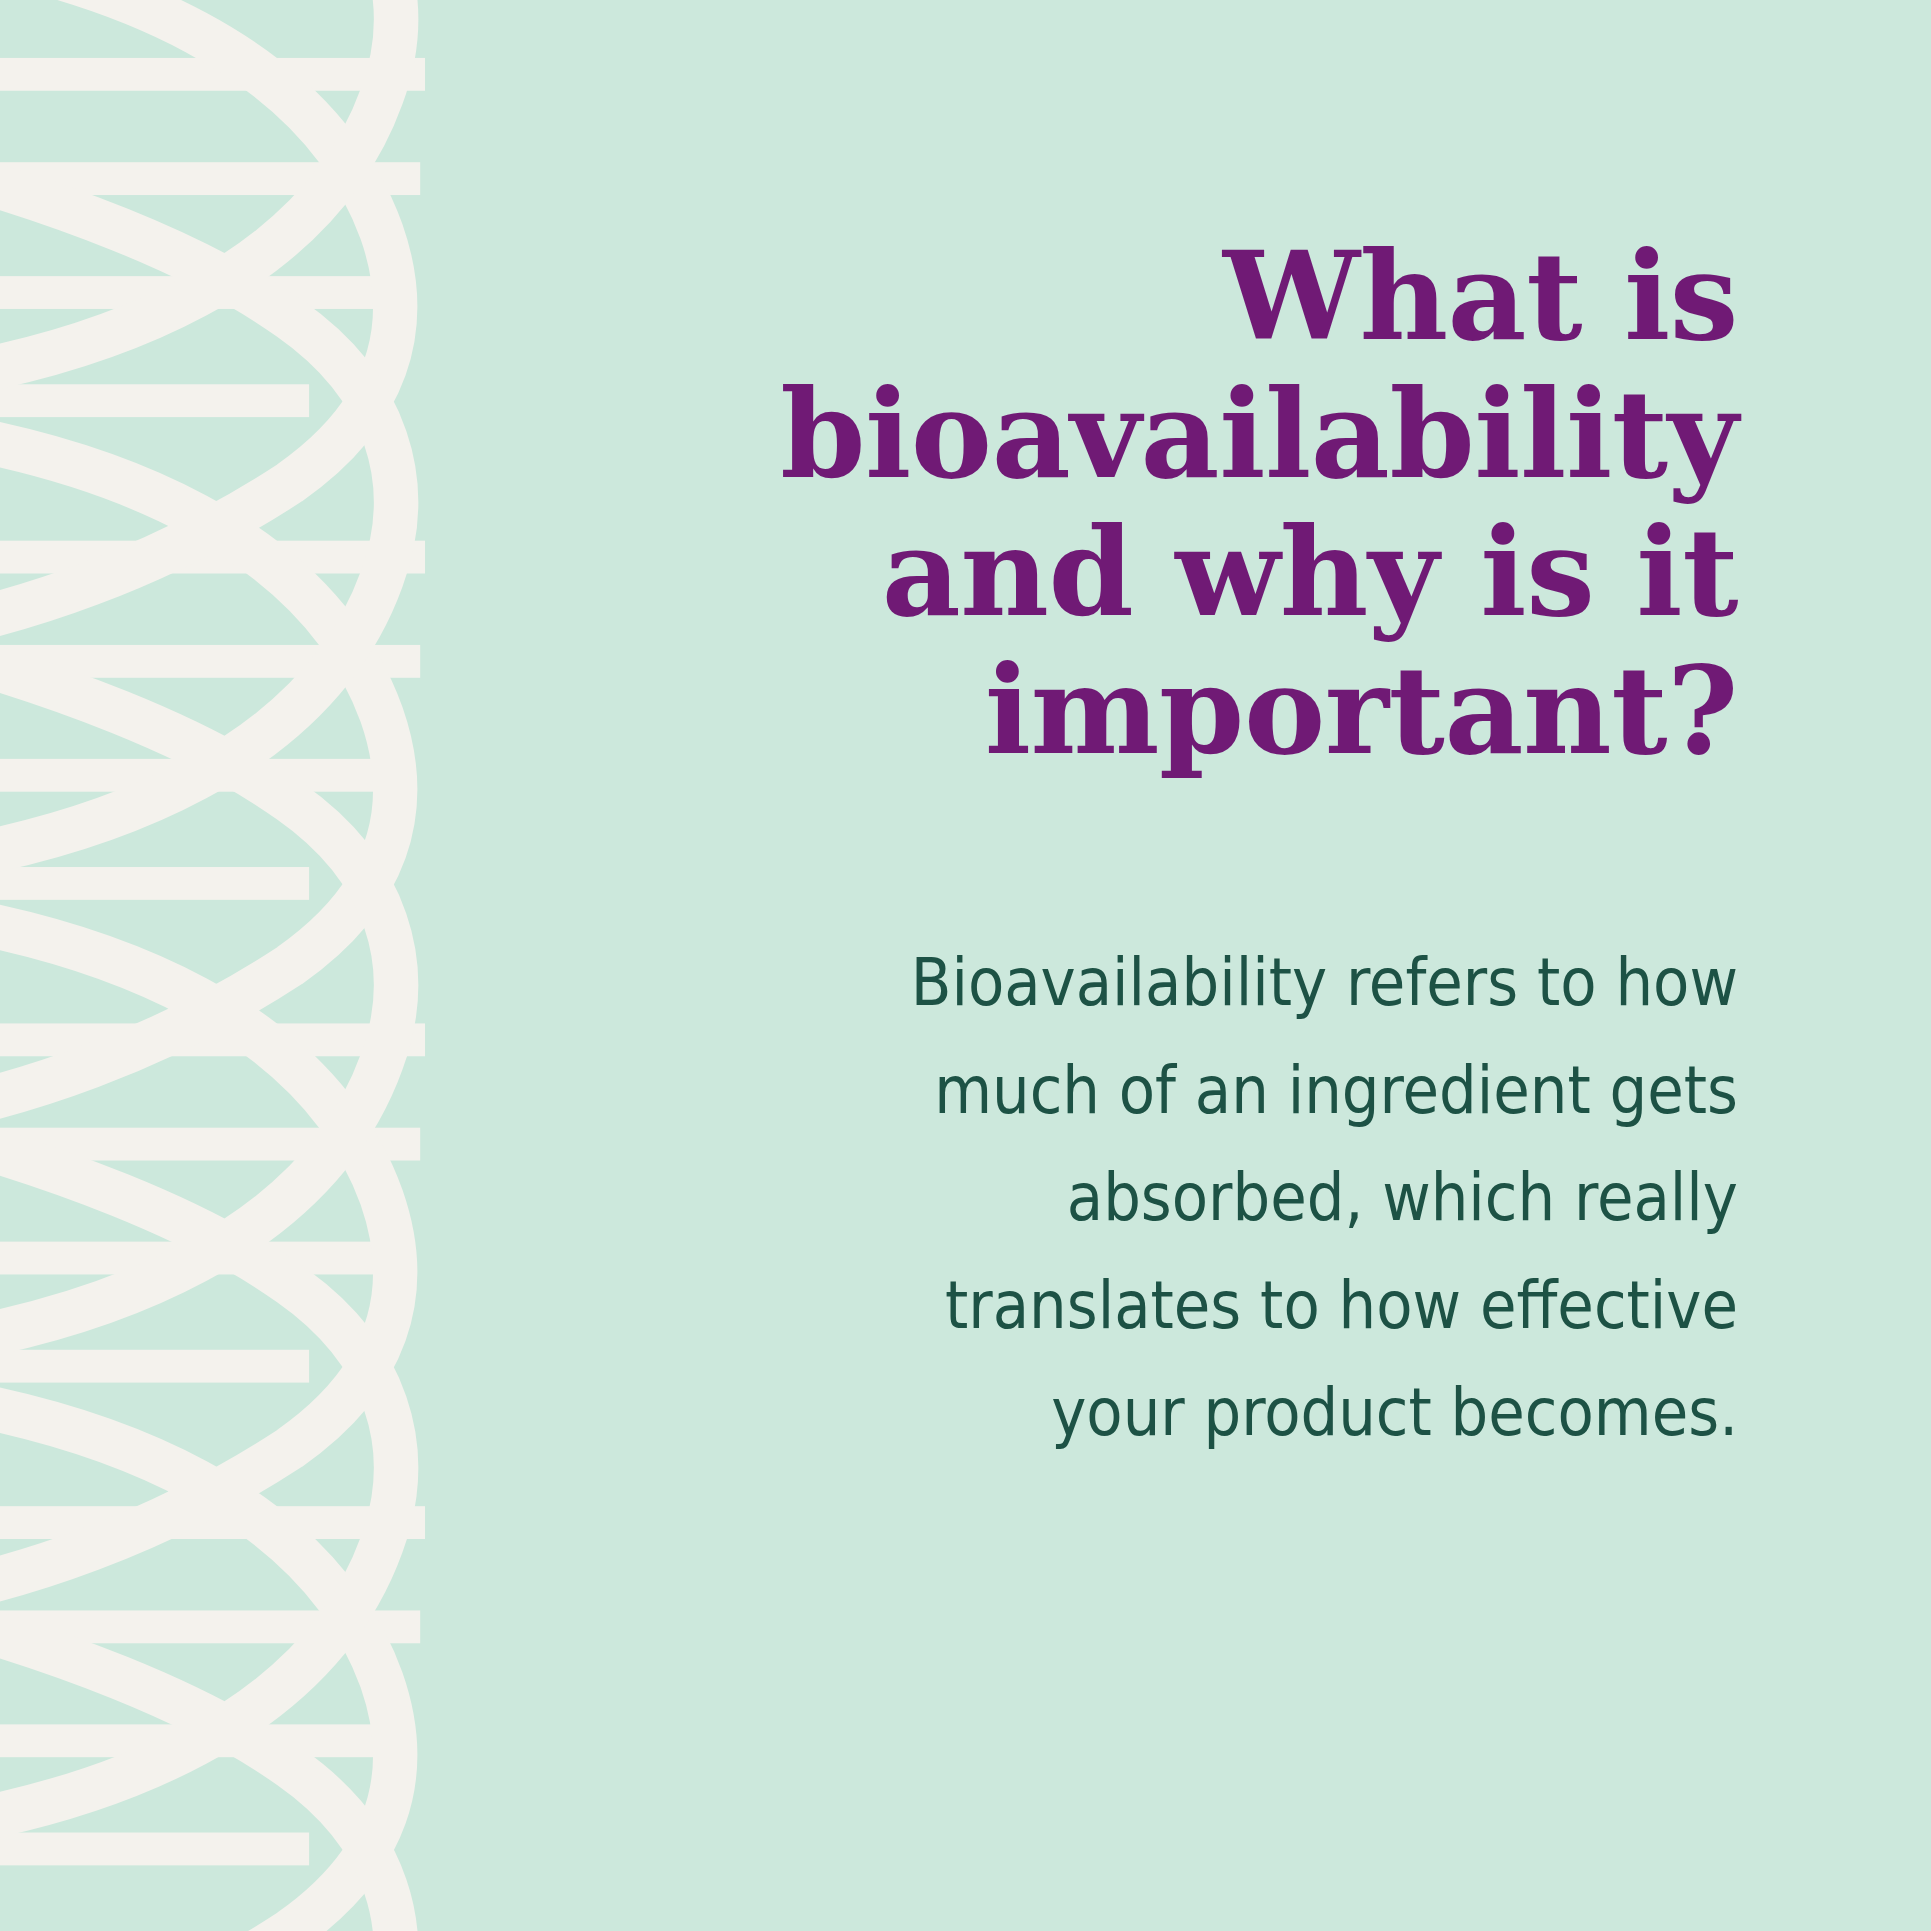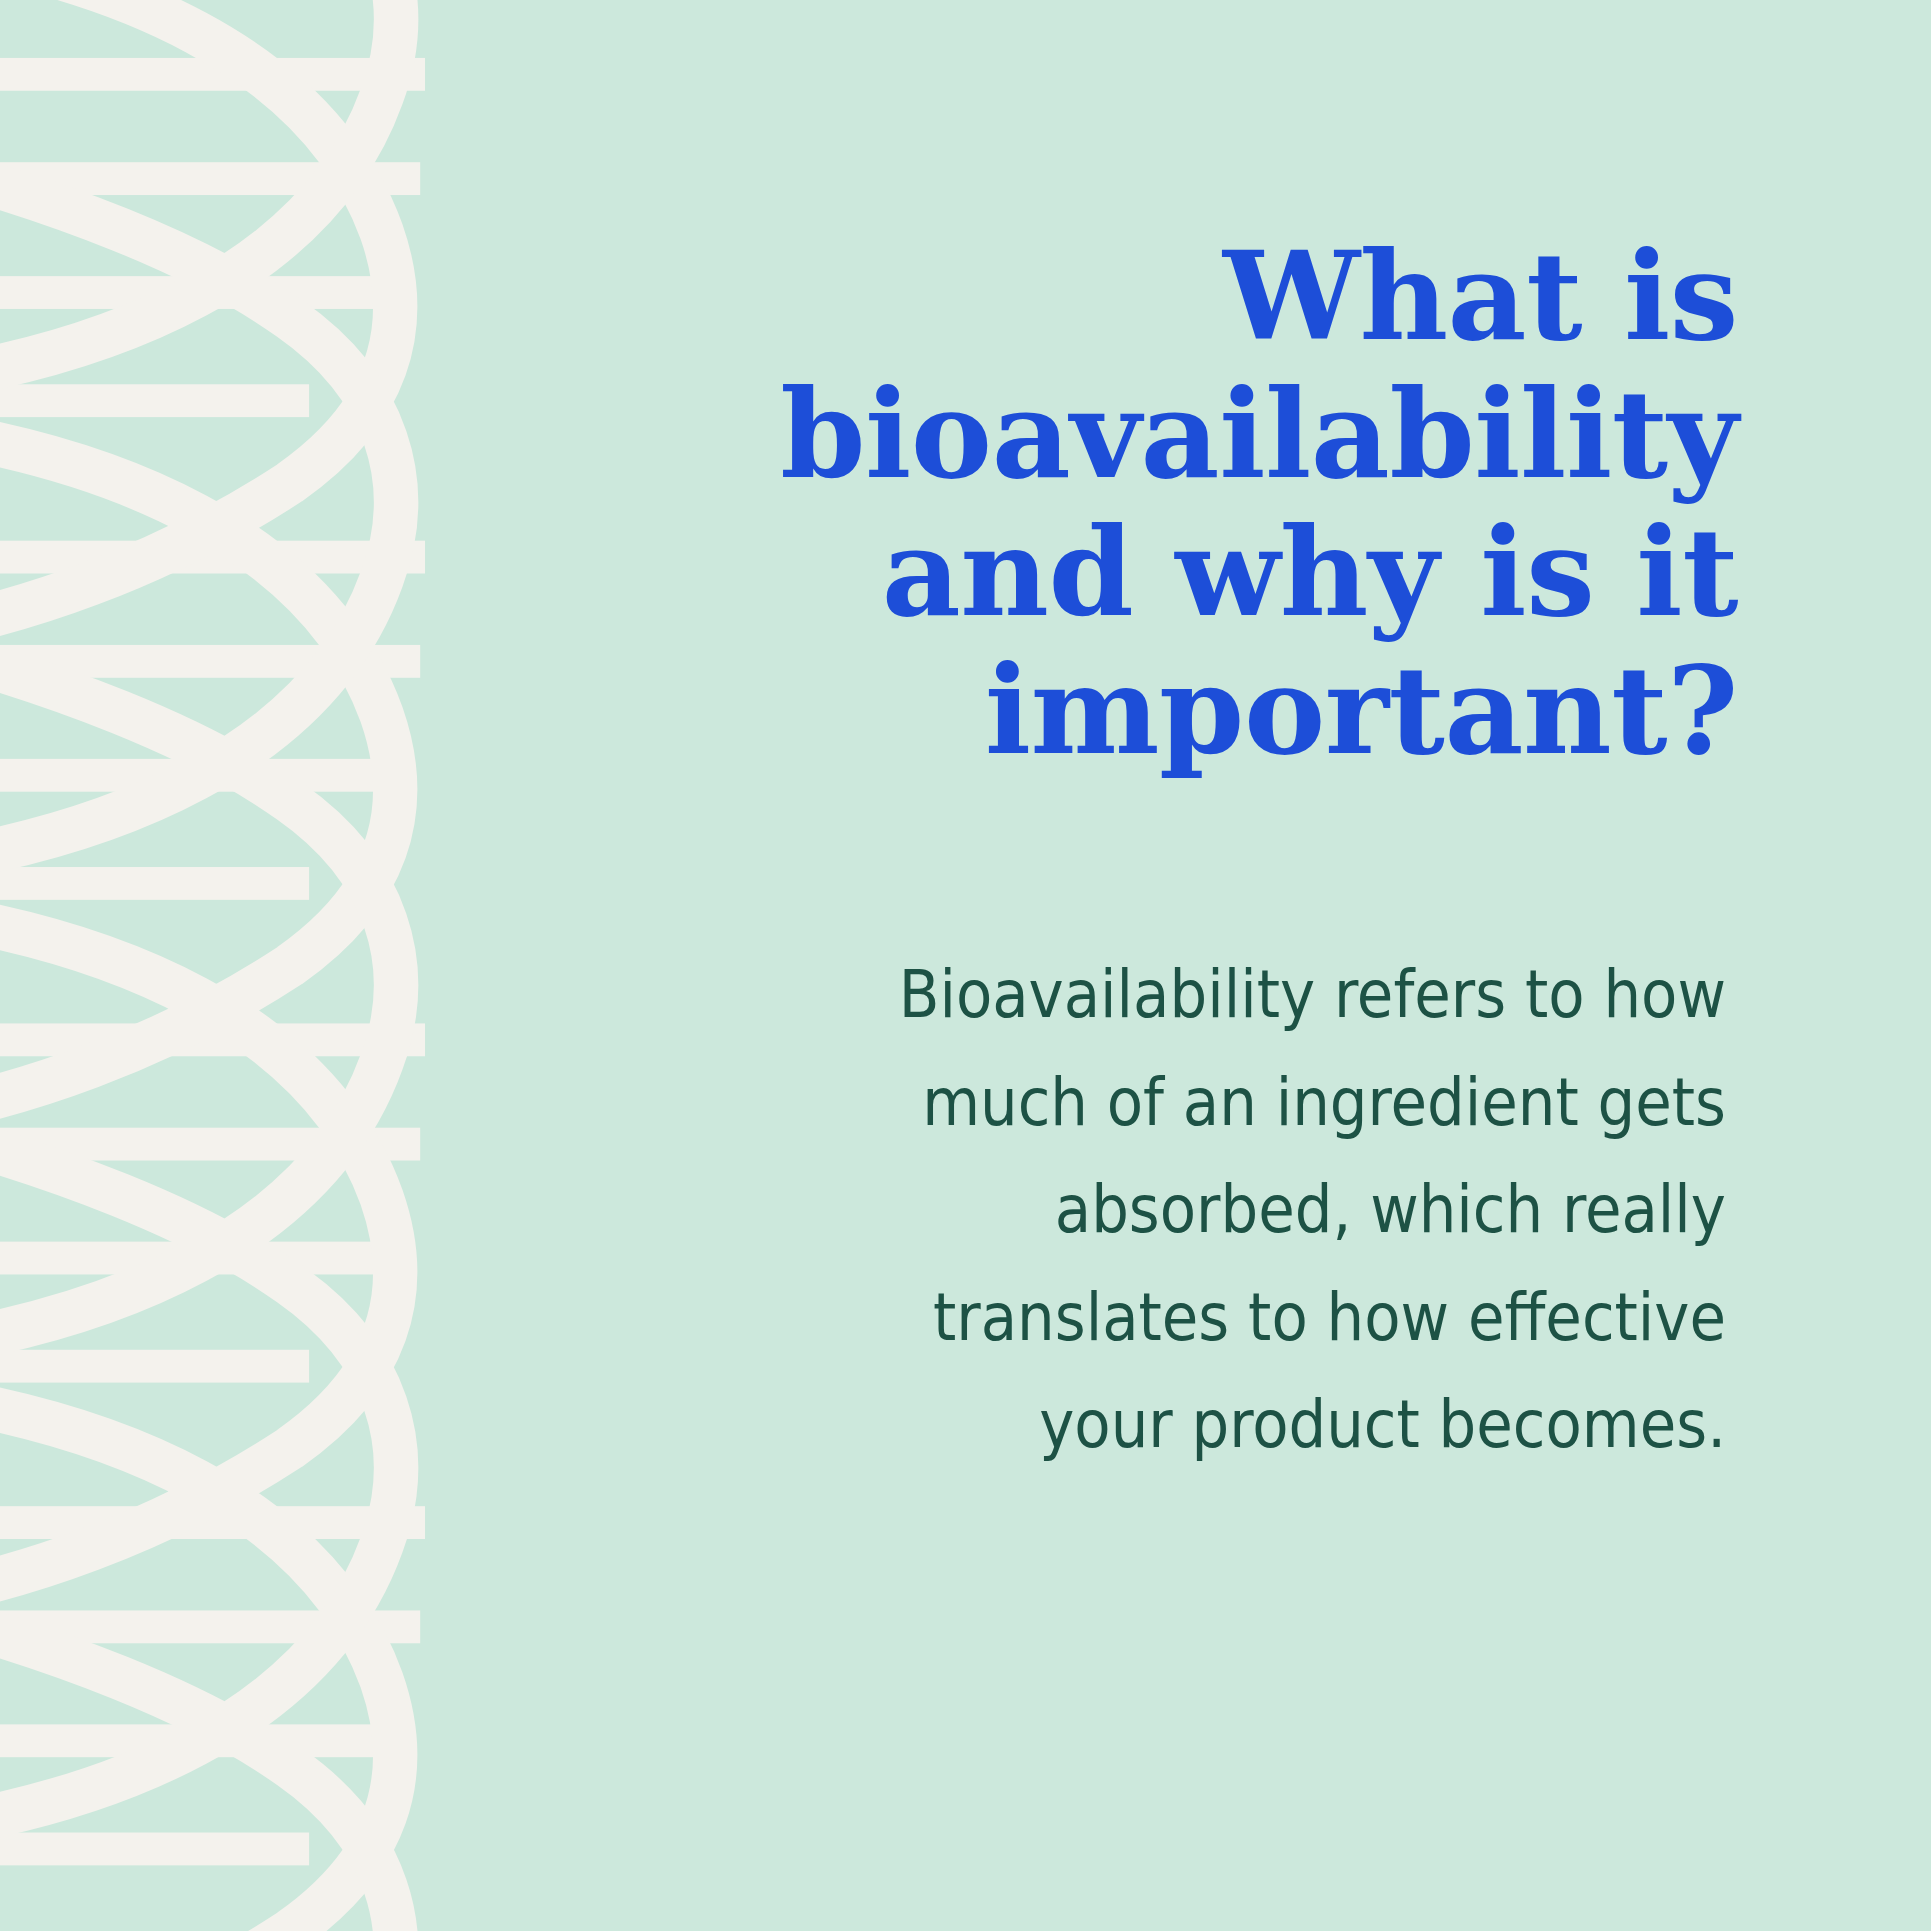--- a/index.html
+++ b/index.html
@@ -57,21 +57,21 @@
     letter-spacing: -0.5px;
     color: #17493c;
     white-space: pre-line;
   }
 
   #body-copy {
     position: absolute;
     right: 0;
     top: 929px;
     width: 100%;
-    margin: 12px;
+    margin: 0;
     text-align: right;
     font-family: "DejaVu Sans Condensed", "Liberation Sans Narrow", "Liberation Sans", sans-serif;
     font-stretch: condensed;
     font-weight: 400;
     font-size: 66px;
     line-height: 1.63;
     color: #1d5245;
     white-space: pre-line;
   }
 </style>
@@ -143,21 +143,21 @@
              C 400 -100, 432 0, 395 100
              C 330 280, 120 370, -120 400
              M -120 1660
              C 60 1705, 210 1765, 300 1830
              C 400 1900, 432 2000, 395 2100
              C 330 2280, 120 2370, -120 2400" fill="none" stroke="#f4f2ed" stroke-width="46" stroke-linecap="round" stroke-linejoin="round"></path>
   </svg>
 
   <div id="content">
 
-    <h1 id="headline" style="color: #1d4ed8;">What is
+    <h1 id="headline" style="color: #701a75;">What is
 bioavailability
 and why is it
 important?</h1>
 
     <p id="body-copy" style="color: rgb(29, 82, 69);">Bioavailability refers to how
 much of an ingredient gets
 absorbed, which really
 translates to how effective
 your product becomes.</p>
 

